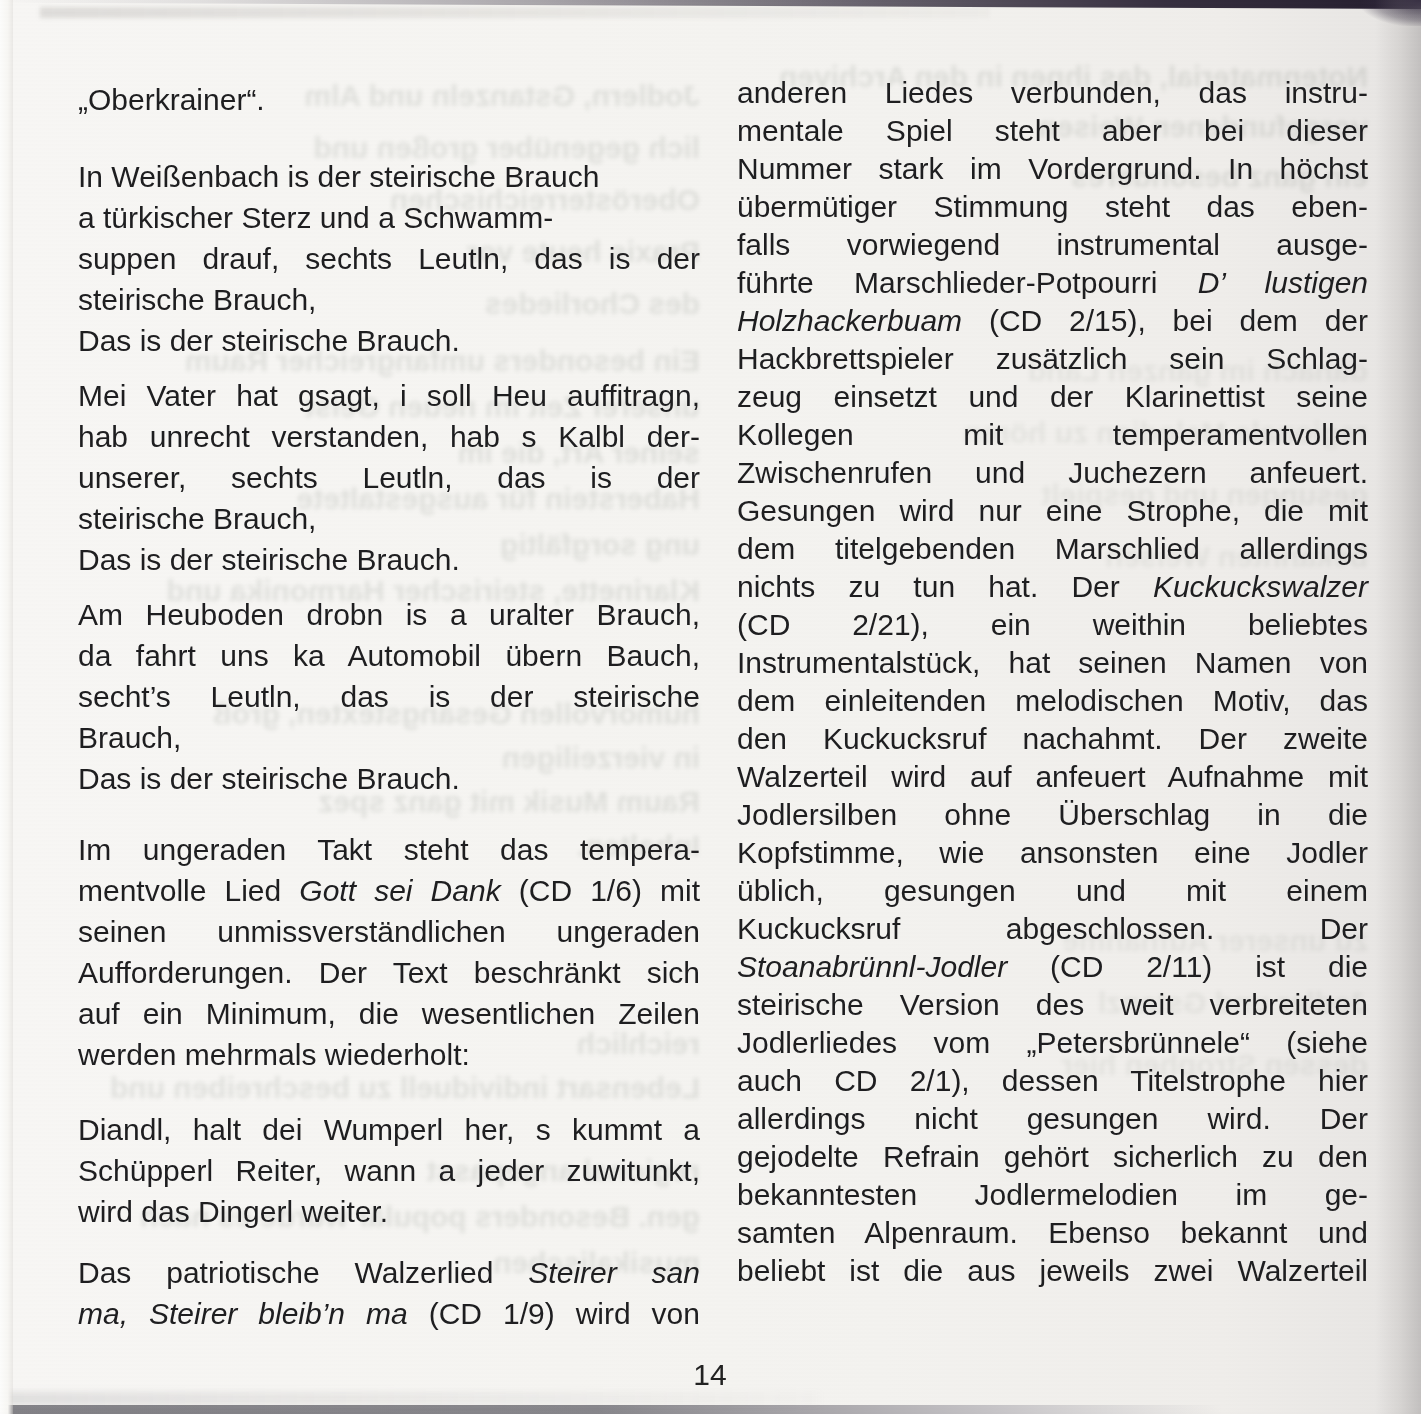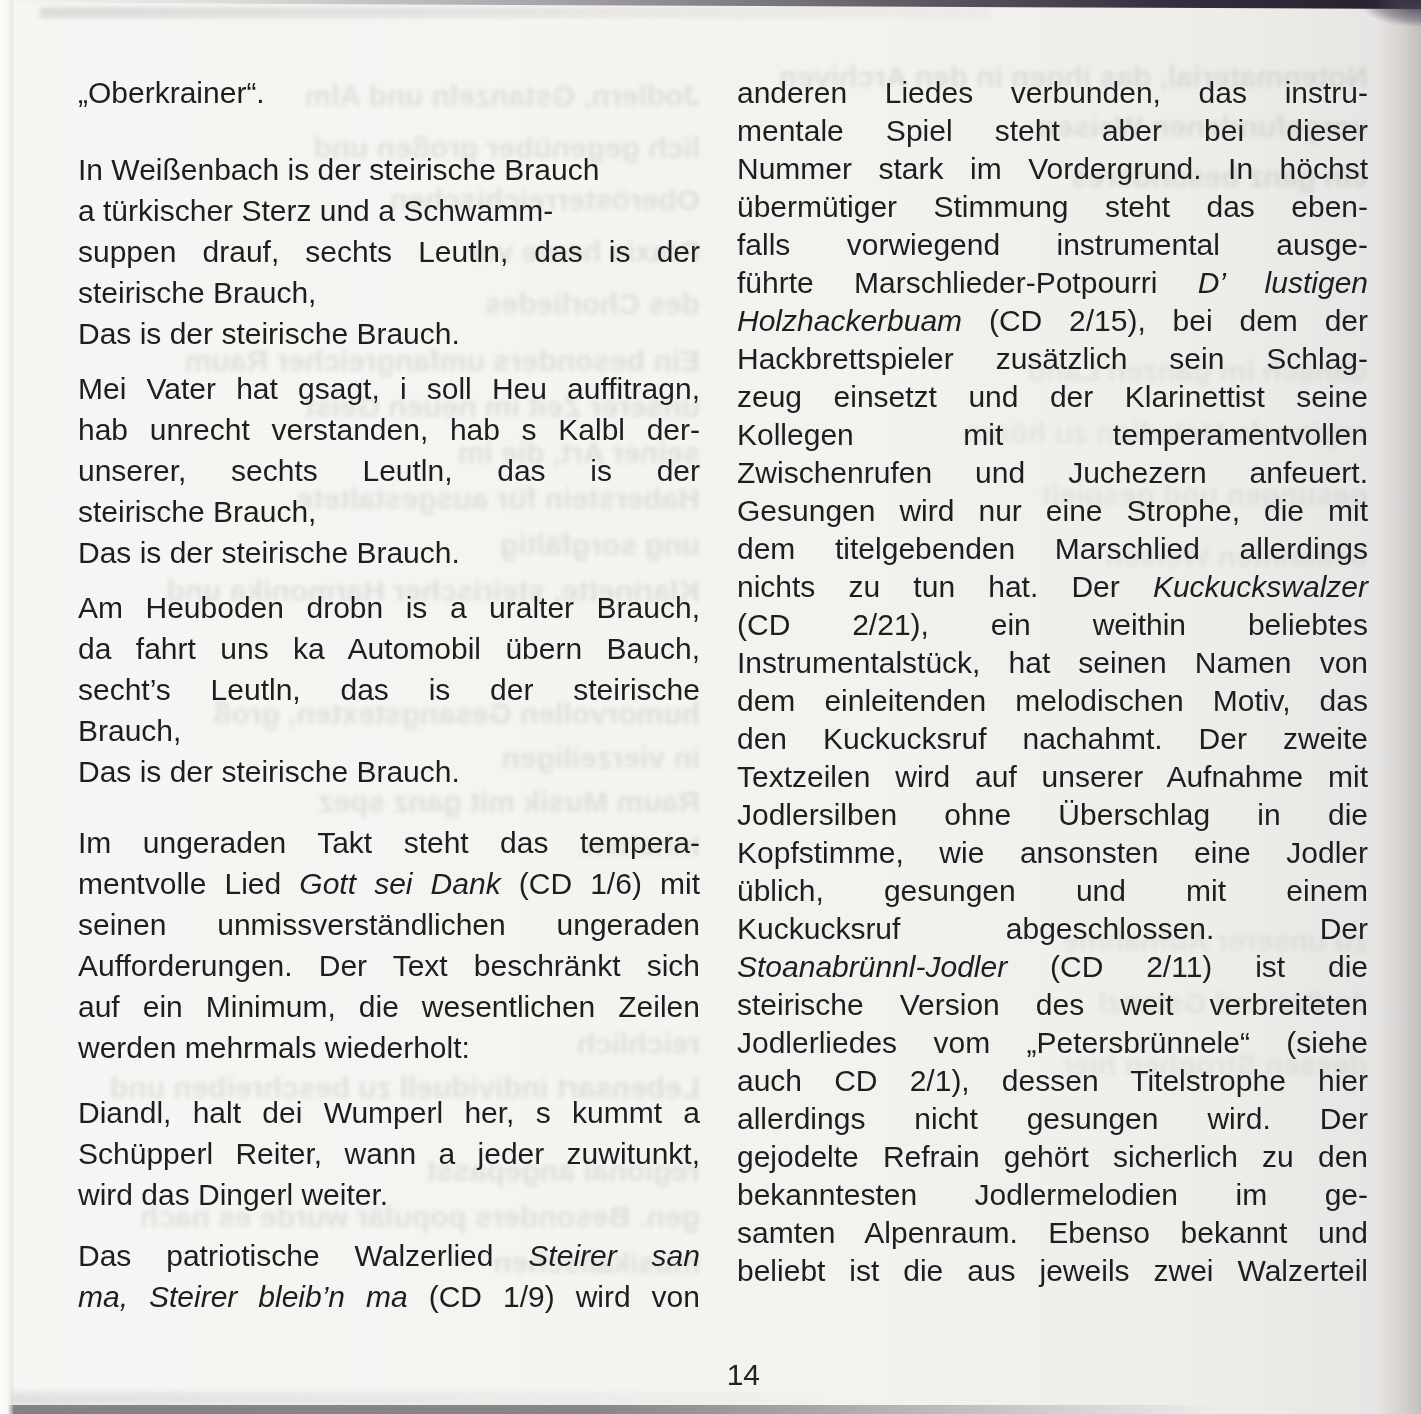--- a/index.html
+++ b/index.html
@@ -38,27 +38,27 @@
   .ghost.faint{opacity:0.10;}
   
   .col{position:absolute;z-index:2;font-size:30px;}
   #col-left{left:78px;top:72px;width:622px;line-height:41px;}
   #col-right{left:737px;top:74px;width:631px;line-height:38px;}
   .ln{text-align:justify;text-align-last:left;}
   .ln.j{text-align-last:justify;}
   .block.verse{}
   .it{font-style:italic;}
   #col-left .block{margin-bottom:14px;}
-  #col-left .block:nth-child(1){margin-bottom:36px;}
+  #col-left .block:nth-child(1){margin-bottom:36px;margin-top:7px;}
   #col-left .block:nth-child(4){margin-bottom:30px;}
-  #col-left .block:nth-child(5){margin-bottom:24px;}
+  #col-left .block:nth-child(5){margin-bottom:34px;}
   #col-left .block:nth-child(6){margin-bottom:20px;}
   
   .page-num{position:absolute;z-index:2;left:660px;top:1358px;width:100px;
-    text-align:right;font-size:30px;color:#222;}
+    text-align:center;font-size:30px;color:#222;}
 </style>
 </head>
 <body>
 
 <div class="edge top-edge"></div>
 <div class="edge top-smear"></div>
 <div class="edge right-edge"></div>
 <div class="edge corner-tr"></div>
 <div class="edge bottom-edge"></div>
 <div class="edge bottom-smear"></div>
@@ -168,21 +168,21 @@
       <div class="ln j"><span>zeug einsetzt und der Klarinettist seine</span></div>
       <div class="ln j"><span>Kollegen mit temperamentvollen</span></div>
       <div class="ln j"><span>Zwischenrufen und Juchezern anfeuert.</span></div>
       <div class="ln j"><span>Gesungen wird nur eine Strophe, die mit</span></div>
       <div class="ln j"><span>dem titelgebenden Marschlied allerdings</span></div>
       <div class="ln j"><span>nichts zu tun hat. Der </span><span class="it">Kuckuckswalzer</span></div>
       <div class="ln j"><span>(CD 2/21), ein weithin beliebtes</span></div>
       <div class="ln j"><span>Instrumentalstück, hat seinen Namen von</span></div>
       <div class="ln j"><span>dem einleitenden melodischen Motiv, das</span></div>
       <div class="ln j"><span>den Kuckucksruf nachahmt. Der zweite</span></div>
-      <div class="ln j"><span>Textzeilen wird auf unserer Aufnahme mit</span></div>
+      <div class="ln j"><span>Walzerteil wird auf anfeuert Aufnahme mit</span></div>
       <div class="ln j"><span>Jodlersilben ohne Überschlag in die</span></div>
       <div class="ln j"><span>Kopfstimme, wie ansonsten eine Jodler</span></div>
       <div class="ln j"><span>üblich, gesungen und mit einem</span></div>
       <div class="ln j"><span>Kuckucksruf abgeschlossen. Der</span></div>
       <div class="ln j"><span class="it">Stoanabrünnl-Jodler</span><span> (CD 2/11) ist die</span></div>
       <div class="ln j"><span>steirische Version des weit verbreiteten</span></div>
       <div class="ln j"><span>Jodlerliedes vom „Petersbrünnele“ (siehe</span></div>
       <div class="ln j"><span>auch CD 2/1), dessen Titelstrophe hier</span></div>
       <div class="ln j"><span>allerdings nicht gesungen wird. Der</span></div>
       <div class="ln j"><span>gejodelte Refrain gehört sicherlich zu den</span></div>

